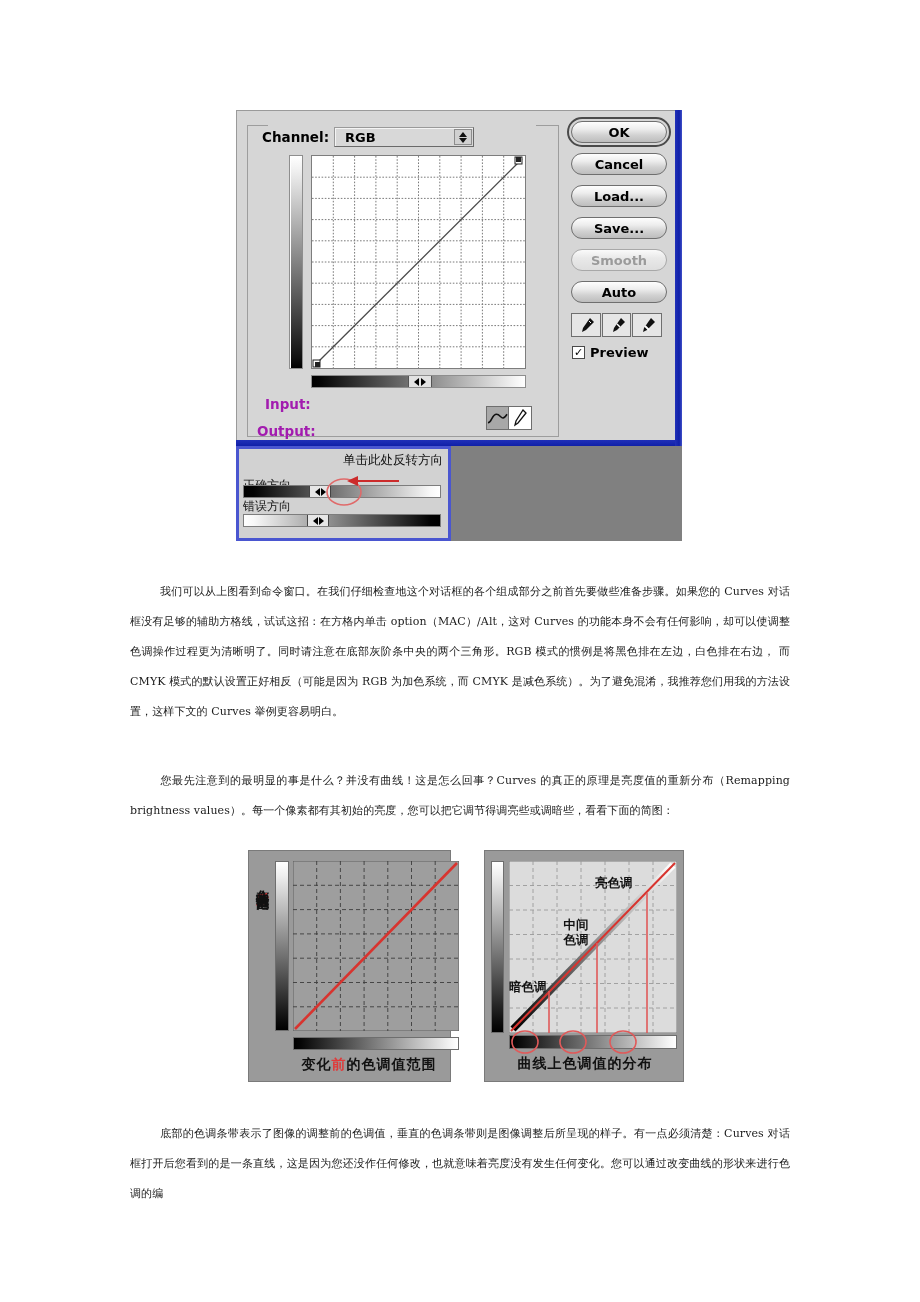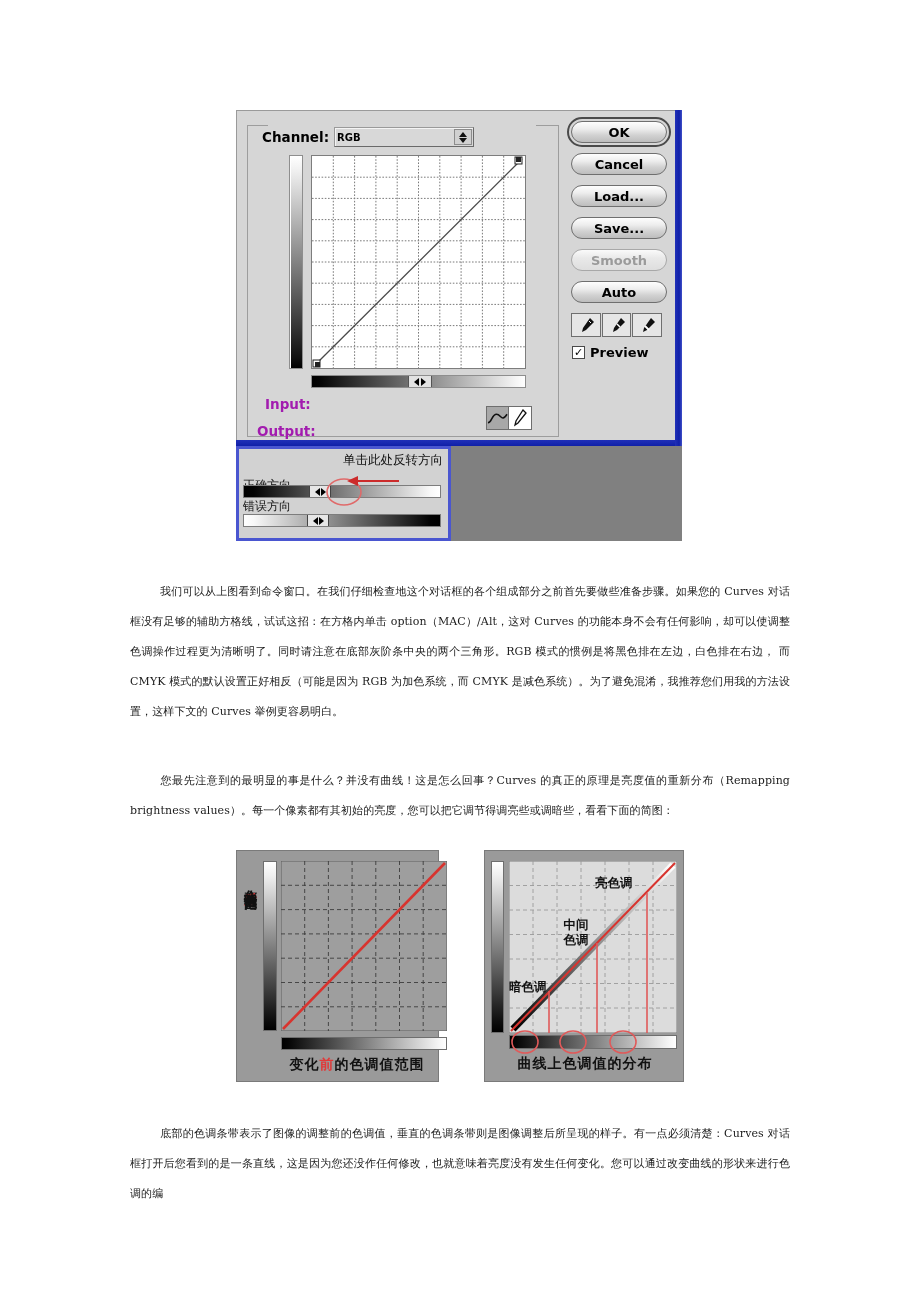--- a/index.html
+++ b/index.html
@@ -64,22 +64,23 @@
   .popup{
     position:relative;width:140px;height:20px;
     background:#d8d8d8;
     border:1px solid #9a9a9a;
     border-right-color:#6a6a6a;border-bottom-color:#6a6a6a;
     box-shadow:inset 1px 1px 0 #f4f4f4;
     display:flex;align-items:center;
     box-sizing:border-box;
   }
   .popup .pval{
-    font-size:10px;font-weight:bold;padding-left:2px;color:#000;
-    font-family:"DejaVu Sans","Liberation Sans",sans-serif;
+    font-size:13px;font-weight:bold;padding-left:2px;color:#000;
+    font-family:"DejaVu Sans","Liberation Sans",sans-serif;
+    margin-left:8px;
   }
   .popup .arrows{
     position:absolute;right:1px;top:1px;bottom:1px;width:18px;
     background:#d0d0d0;border:1px solid #8c8c8c;
     display:flex;flex-direction:column;align-items:center;justify-content:center;gap:1px;
     box-sizing:border-box;
   }
   .tri-up{width:0;height:0;border-left:4px solid transparent;border-right:4px solid transparent;border-bottom:5px solid #111;}
   .tri-dn{width:0;height:0;border-left:4px solid transparent;border-right:4px solid transparent;border-top:5px solid #111;}
 
@@ -185,21 +186,21 @@
   .ibar .sl{
     position:absolute;left:50%;margin-left:-33px;top:0;bottom:0;width:20px;
     background:#e6e6e6;border-left:1px solid #444;border-right:1px solid #444;
     display:flex;align-items:center;justify-content:center;gap:1px;
   }
   #ibar2 .sl{margin-left:-35px;}
 
   
   #diagrams{position:absolute;left:236px;top:850px;width:448px;height:232px;}
   .diag{position:absolute;top:0;height:232px;background:#9a9a9a;border:1px solid #7a7a7a;box-sizing:border-box;}
-  #diag-left{left:0;width:203px;}
+  #diag-left{left:12px;width:203px;}
   #diag-right{left:248px;width:200px;}
 
   .dvgrad{position:absolute;background:linear-gradient(to bottom,#ffffff,#efefef 8%,#0d0d0d 94%,#000);border:1px solid #6e6e6e;box-sizing:border-box;}
   .dhgrad{position:absolute;background:linear-gradient(to right,#000,#060606 4%,#f6f6f6 96%,#fff);border:1px solid #6e6e6e;box-sizing:border-box;}
 
   .vtext{
     position:absolute;writing-mode:vertical-rl;
     font-family:"DejaVu Sans","Liberation Sans",sans-serif;
     font-size:13px;font-weight:bold;color:#111;letter-spacing:1px;
   }

